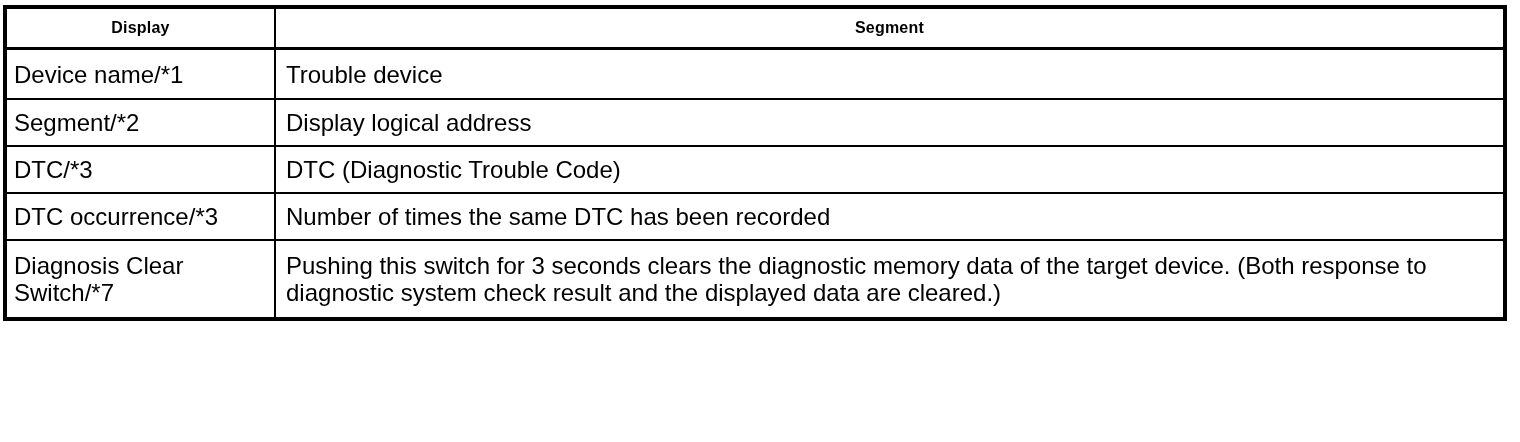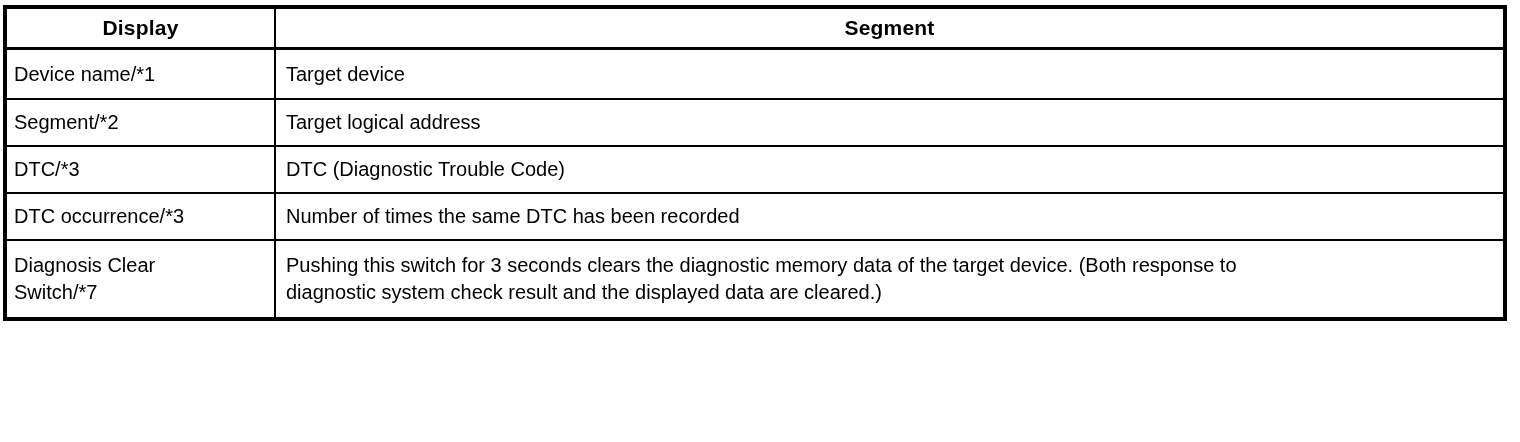--- a/index.html
+++ b/index.html
@@ -27,28 +27,28 @@
   }
   .scan-table col.c-display { width: 270px; }
   .scan-table th, .scan-table td {
     border: 2px solid #000000;
     vertical-align: middle;
     white-space: pre-line;
     overflow: hidden;
   }
   .scan-table th {
     height: 36px;
-    font-size: 21px;
+    font-size: 16px;
     font-weight: bold;
     text-align: center;
     border-bottom-width: 3px;
     letter-spacing: 0.2px;
   }
   .scan-table td {
-    font-size: 20px;
+    font-size: 24px;
     line-height: 27px;
     padding: 2px 22px 2px 7px;
   }
   .scan-table td.cell-contents {
     padding-left: 10px;
   }
   tr.h-single td { height: 41px; }
   tr.h-row1   td { height: 44px; }
   tr.h-double td { height: 68px; }
   tr.h-last   td { height: 72px; }
@@ -63,25 +63,25 @@
   </colgroup>
   <thead>
     <tr>
       <th>Display</th>
       <th>Segment</th>
     </tr>
   </thead>
   <tbody>
     <tr class="h-row1">
       <td class="cell-display">Device name/*1</td>
-      <td class="cell-contents">Target device</td>
+      <td class="cell-contents">Trouble device</td>
     </tr>
     <tr class="h-single">
       <td class="cell-display">Segment/*2</td>
-      <td class="cell-contents">Target logical address</td>
+      <td class="cell-contents">Display logical address</td>
     </tr>
     <tr class="h-single">
       <td class="cell-display">DTC/*3</td>
       <td class="cell-contents">DTC (Diagnostic Trouble Code)</td>
     </tr>
     <tr class="h-single">
       <td class="cell-display">DTC occurrence/*3</td>
       <td class="cell-contents">Number of times the same DTC has been recorded</td>
     </tr>
     <tr class="h-last">

